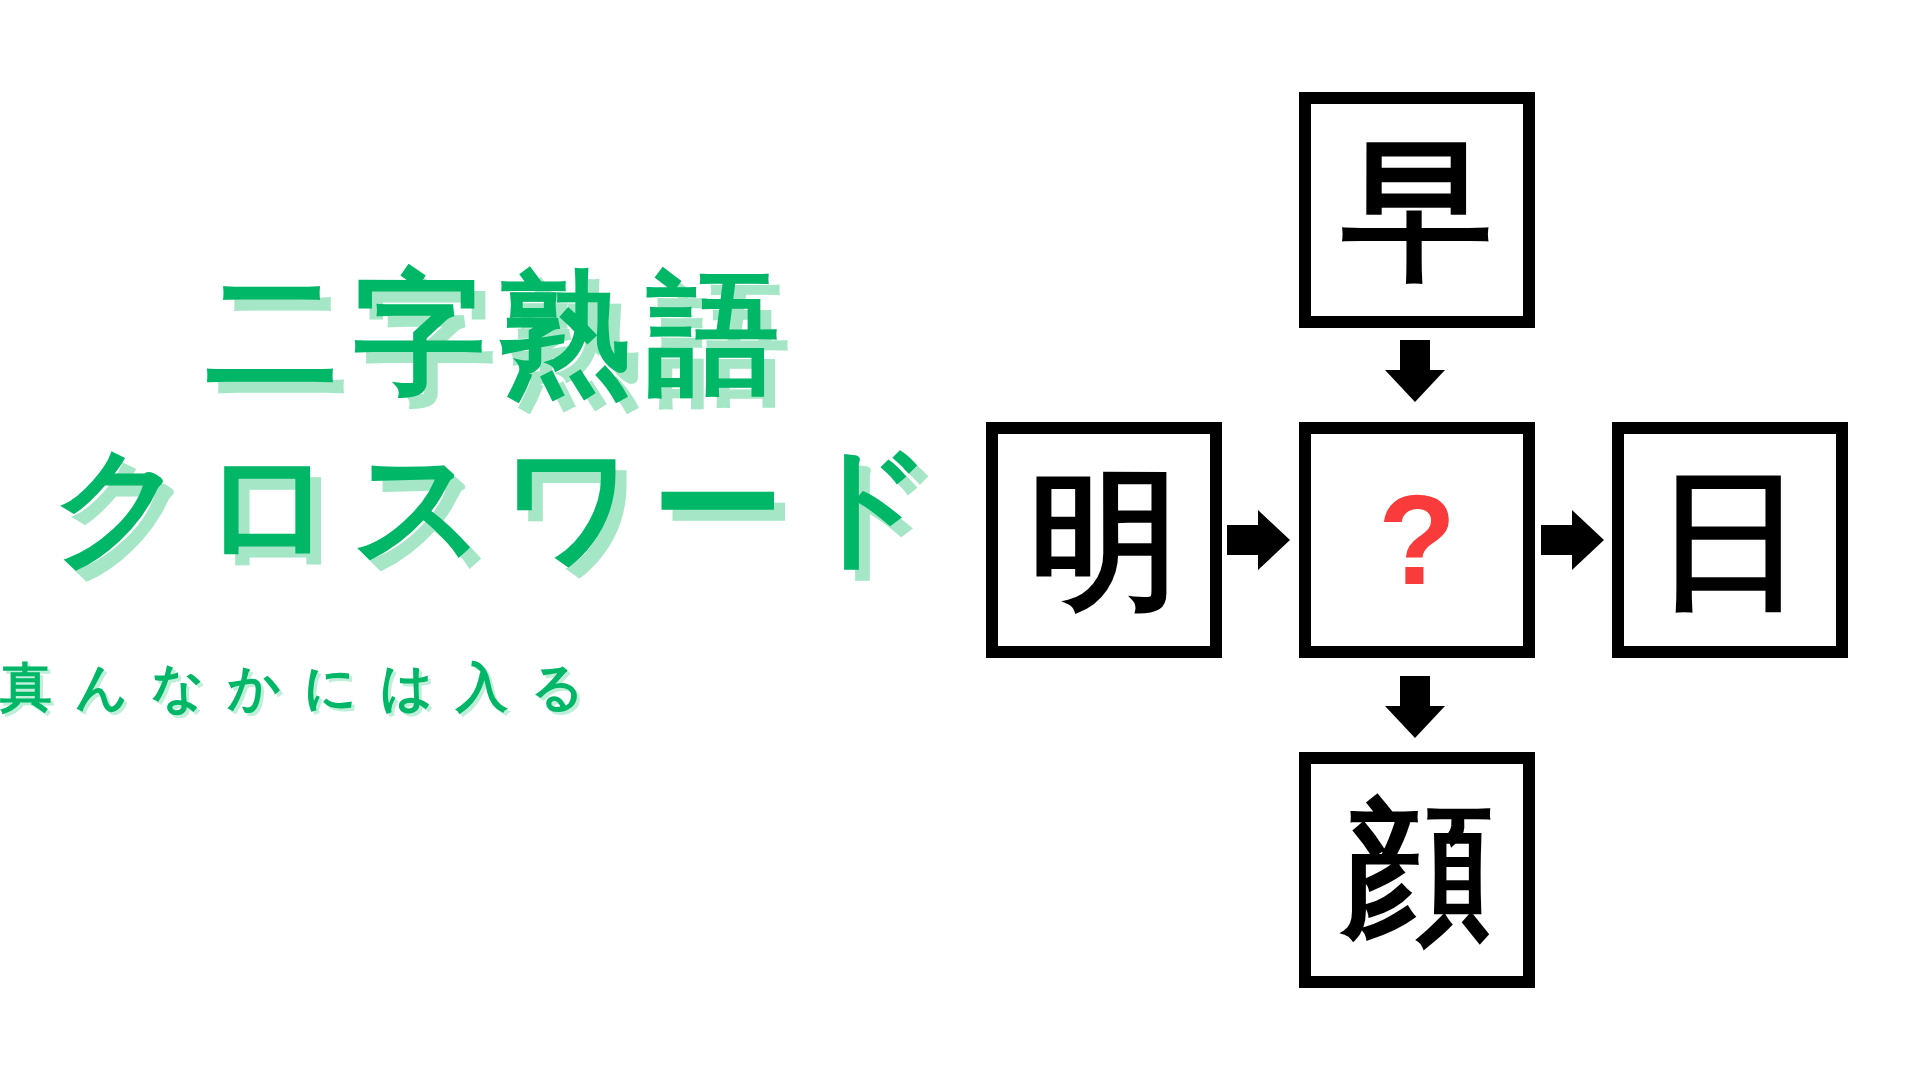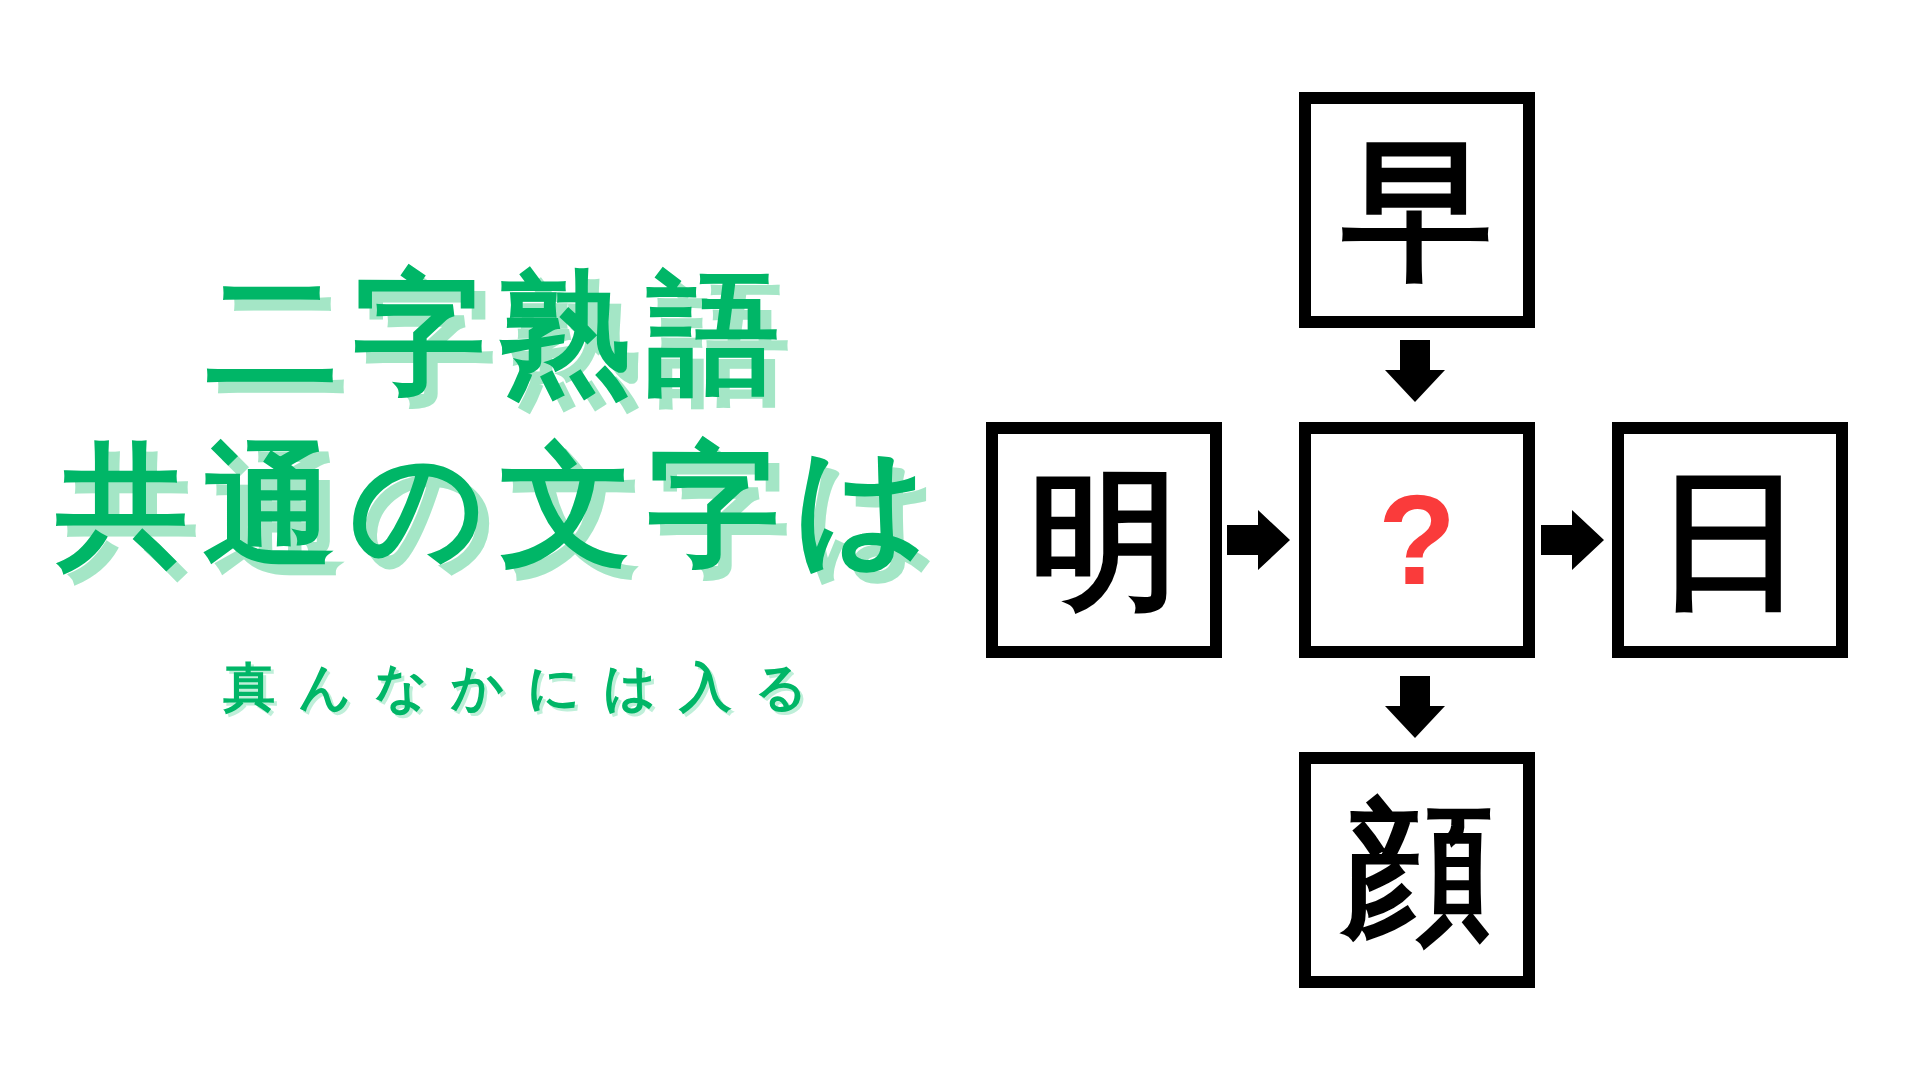--- a/index.html
+++ b/index.html
@@ -33,29 +33,28 @@
     letter-spacing: 15px;
     color: #00B667;
     text-shadow: 11px 11px 0 #A4E6C6;
     white-space: nowrap;
   }
   .subtitle {
     position: absolute;
     left: 0;
     top: 652px;
     width: 1000px;
-    text-align: center;
+    text-align: left;
     font-weight: bold;
     font-size: 52px;
     line-height: 70px;
     letter-spacing: 23px;
     color: #00B667;
     text-shadow: 3px 3px 0 #BFEFD9;
     white-space: nowrap;
-    margin-left: 27px;
   }
   
   .box {
     position: absolute;
     width: 212px;
     height: 212px;
     border: 12px solid #000000;
     background: #ffffff;
     display: flex;
     align-items: center;
@@ -85,21 +84,21 @@
   .arrow-right2 { left: 1541px; top: 510px; }
   .arrow-bottom { left: 1385px; top: 676px; }
 </style>
 </head>
 <body>
 
 <div class="canvas">
 
   <div class="title">
     <div>二字熟語</div>
-    <div>共通の文字は</div>
+    <div>クロスワード</div>
   </div>
 
   <div class="subtitle">
     <div>真んなかには入る</div>
   </div>
 
   <div class="box box-top">
     <span class="kanji">早</span>
   </div>
 

